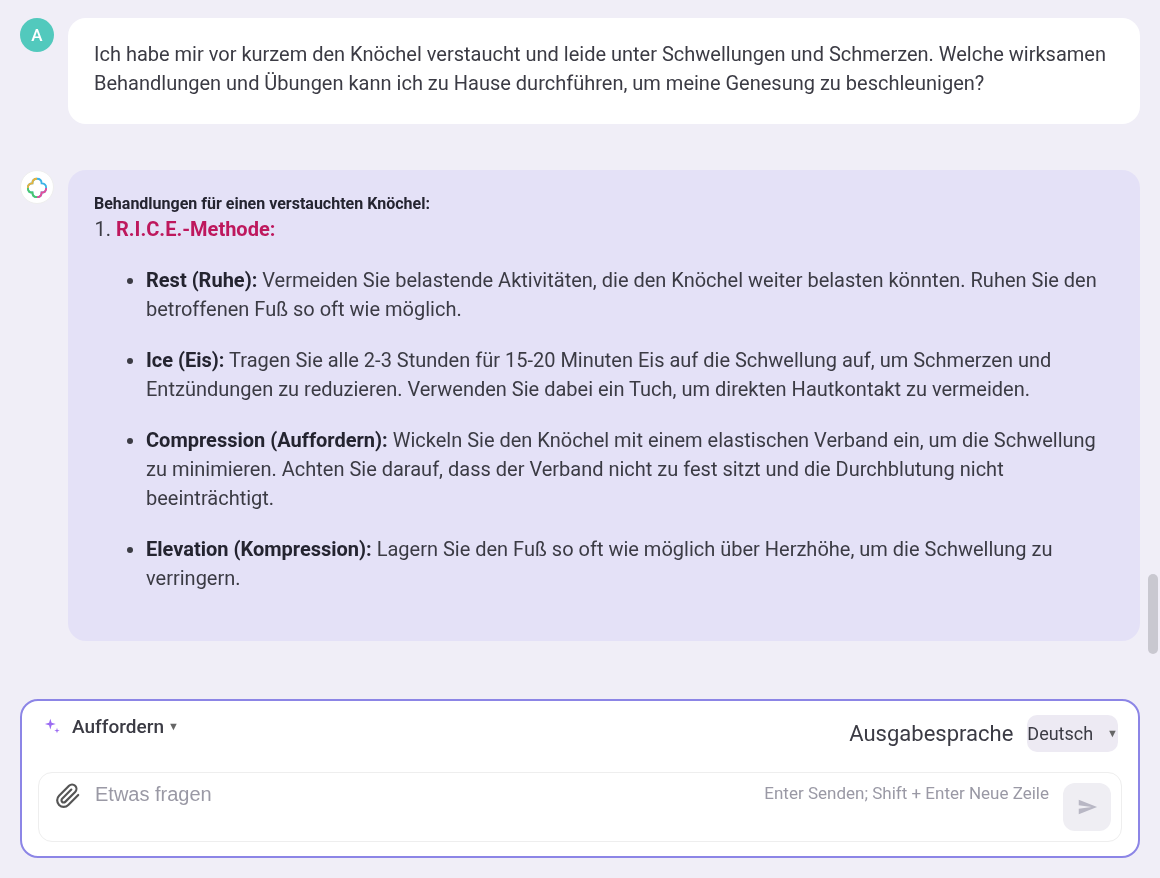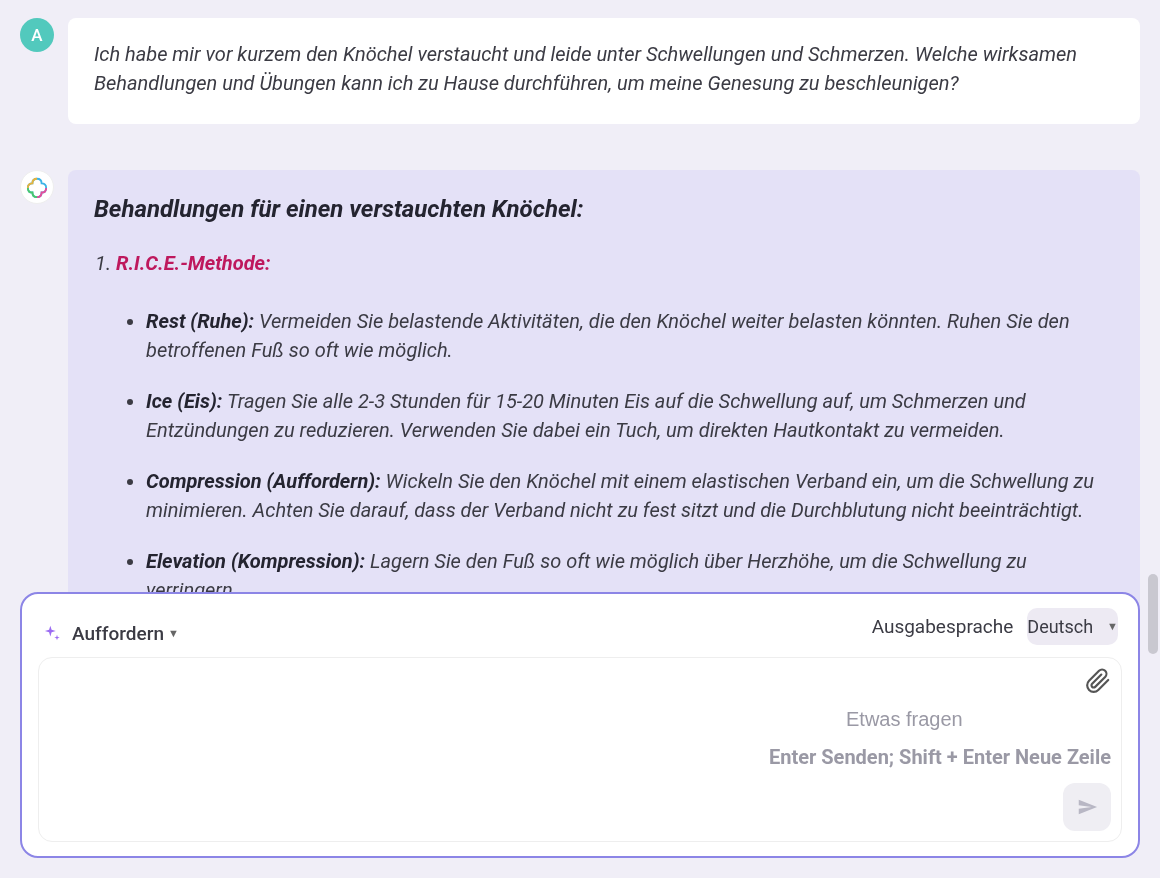--- a/index.html
+++ b/index.html
@@ -46,52 +46,50 @@
       background: #fff;
       border: 1px solid #eee;
       position: relative;
     }
     .avatar-assistant svg {
       width: 22px;
       height: 22px;
     }
     .msg-bubble {
       background: #fff;
-      border-radius: 8px;
+      border-radius: 18px;
       padding: 22px 26px 26px 26px;
       flex: 1;
       color: #3b3b44;
       font-size: 20px;
       line-height: 1.45;
-      font-style: italic;
     }
     .msg-bubble.assistant {
       background: #e4e1f7;
     }
     .msg-bubble .heading {
       font-weight: 700;
       color: #242430;
-      margin-bottom: 22px;
-      font-size: 24px;
+      font-size: 16px;
     }
     .msg-bubble ol {
       list-style-position: outside;
       padding-left: 22px;
     }
     .msg-bubble ol > li {
       margin-bottom: 18px;
     }
     .msg-bubble ol > li > .li-title {
       font-weight: 700;
       color: #be185d;
     }
     .msg-bubble ul {
       list-style: disc;
       padding-left: 30px;
-      margin-top: 29px;
+      margin-top: 22px;
     }
     .msg-bubble ul li {
       margin-bottom: 22px;
       color: #3b3b44;
     }
     .msg-bubble ul li .term {
       font-weight: 700;
       color: #242430;
     }
     .composer {
@@ -99,23 +97,23 @@
       left: 20px;
       right: 20px;
       bottom: 20px;
       border: 2px solid #8c85e6;
       border-radius: 18px;
       background: #fff;
       padding: 14px 16px 14px 16px;
     }
     .composer-top {
       display: flex;
-      align-items: flex-end;
+      align-items: flex-start;
       justify-content: space-between;
-      margin-bottom: 12px;
+      margin-bottom: 20px;
       padding: 0 4px;
     }
     .composer-left {
       display: flex;
       align-items: center;
       gap: 10px;
     }
     .sparkle-icon {
       width: 20px;
       height: 20px;
@@ -129,65 +127,63 @@
       font-size: 11px;
       color: #666;
       margin-left: 4px;
     }
     .composer-right {
       display: flex;
       align-items: center;
       gap: 14px;
     }
     .output-lang-label {
-      font-size: 19px;
+      font-size: 22px;
       color: #3b3b44;
     }
     .lang-select {
       background: #edeaf3;
       border-radius: 10px;
       padding: 8px 0;
       display: flex;
       align-items: center;
       gap: 10px;
       font-size: 18px;
       color: #3b3b44;
     }
     .input-row {
       background: #fff;
       border: 1px solid #eee;
       border-radius: 14px;
       padding: 10px 10px 10px 16px;
       display: flex;
-      align-items: flex-end;
+      align-items: flex-start;
       gap: 14px;
-      flex-direction: column;
     }
     .attach-icon {
       width: 26px;
       height: 26px;
       color: #555;
       flex-shrink: 0;
     }
     .input-field {
       flex: 1;
       border: none;
       outline: none;
       font-size: 20px;
       color: #333;
       background: transparent;
     }
     .input-field::placeholder {
       color: #9a99a5;
     }
     .input-hint {
-      font-size: 20px;
+      font-size: 17px;
       color: #9a99a5;
       white-space: nowrap;
-      font-weight: bold;
     }
     .send-btn {
       width: 48px;
       height: 48px;
       border-radius: 12px;
       background: #efeef3;
       display: flex;
       align-items: center;
       justify-content: center;
       flex-shrink: 0;

